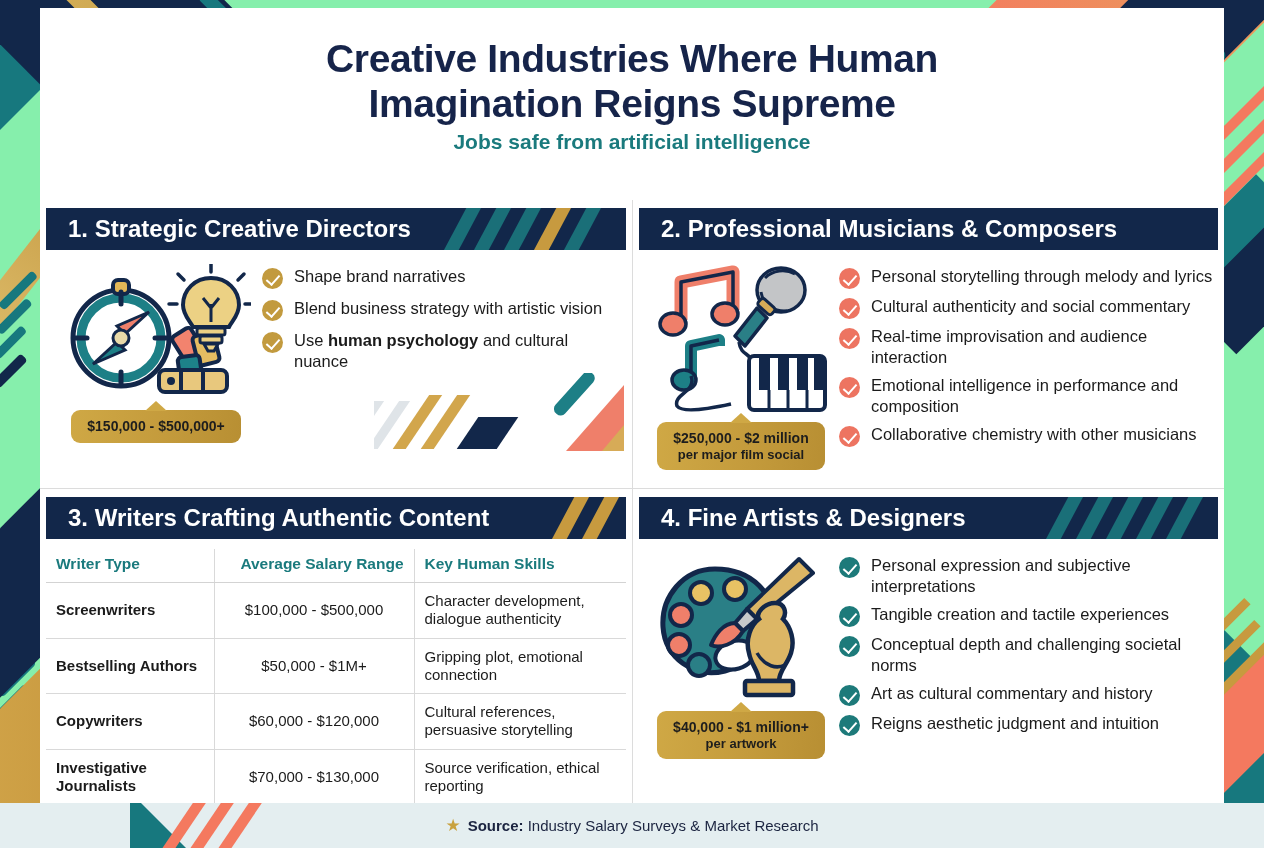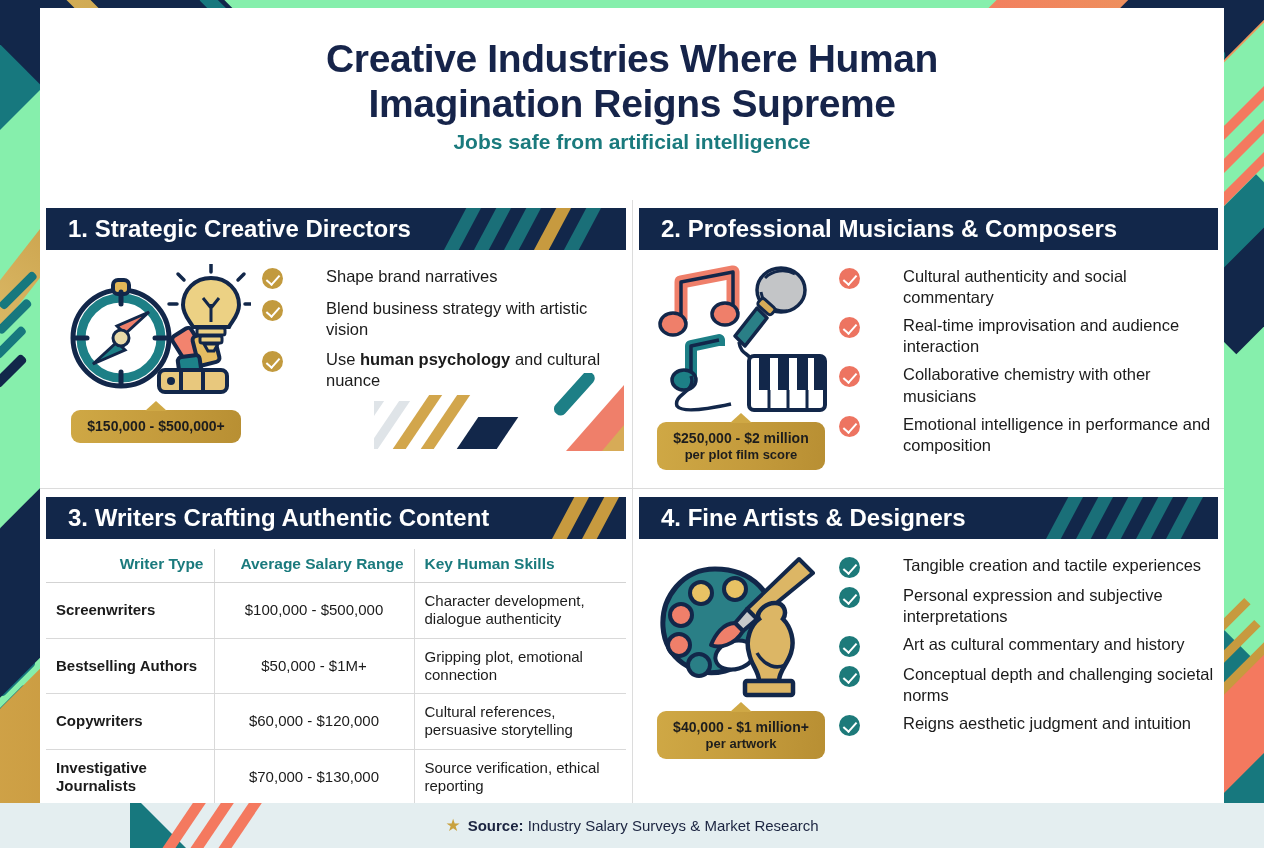--- a/index.html
+++ b/index.html
@@ -272,21 +272,20 @@
     border-bottom: 10px solid #cfa845;
   }
   .salary-tag .line2 { display: block; font-size: 13px; }
 
   
   ul.bullets { list-style: none; flex: 1; padding-top: 2px; }
   ul.bullets li {
     display: flex;
     align-items: flex-start;
     margin-bottom: 9px;
-    gap: 32px;
   }
   ul.bullets.tight li { margin-bottom: 7px; }
   .chk {
     flex: none;
     width: 21px; height: 21px;
     border-radius: 50%;
     margin-right: 11px;
     margin-top: 2px;
     position: relative;
   }
@@ -327,21 +326,21 @@
   table.wtable td {
     font-size: 15px;
     color: #1b1b1b;
     padding: 9px 10px;
     border-bottom: 1px solid #d9d9d9;
     line-height: 1.22;
     vertical-align: middle;
   }
   table.wtable tr:last-child td { border-bottom: none; }
   table.wtable td.c1 { font-weight: 700; border-right: 1px solid #d9d9d9; }
-  table.wtable th.c1 { border-right: 1px solid #d9d9d9; text-align: right; }
+  table.wtable th.c1 { border-right: 1px solid #d9d9d9; }
   table.wtable td.c2 { text-align: center; border-right: 1px solid #d9d9d9; }
   table.wtable th.c2 { text-align: right; border-right: 1px solid #d9d9d9; }
   .col1 { width: 168px; }
   .col2 { width: 200px; }
 
   
   #footer {
     position: absolute;
     bottom: 0; left: 0;
     width: 1264px; height: 45px;
@@ -548,39 +547,43 @@
                 </g>
                 <g stroke="#12274a" stroke-width="3">
                   <line x1="116" y1="126" x2="116" y2="146"></line>
                   <line x1="135" y1="126" x2="135" y2="146"></line>
                   <line x1="154" y1="126" x2="154" y2="146"></line>
                 </g>
               </g>
             </svg>
             <div class="salary-tag">
               <span>$250,000 - $2 million</span>
-              <span class="line2">per plot film score</span>
+              <span class="line2">per major film social</span>
             </div>
           </div>
           <ul class="bullets tight">
             <li>
               <span class="chk coral"></span>
+              <span class="btxt">Personal storytelling through melody and lyrics</span>
+            </li>
+            <li>
+              <span class="chk coral"></span>
               <span class="btxt">Cultural authenticity and social commentary</span>
             </li>
             <li>
               <span class="chk coral"></span>
               <span class="btxt">Real-time improvisation and audience interaction</span>
             </li>
             <li>
               <span class="chk coral"></span>
+              <span class="btxt">Emotional intelligence in performance and composition</span>
+            </li>
+            <li>
+              <span class="chk coral"></span>
               <span class="btxt">Collaborative chemistry with other musicians</span>
-            </li>
-            <li>
-              <span class="chk coral"></span>
-              <span class="btxt">Emotional intelligence in performance and composition</span>
             </li>
           </ul>
         </div>
       </div>
 
       <div class="quad bottom">
         <div class="panel-head">
           <div class="ph-title">3. Writers Crafting Authentic Content</div>
           <div class="ph-stripes" style="width:90px;">
             <span style="left:18px;background:#c79a3f;"></span>
@@ -660,33 +663,33 @@
               </g>
             </svg>
             <div class="salary-tag">
               <span>$40,000 - $1 million+</span>
               <span class="line2">per artwork</span>
             </div>
           </div>
           <ul class="bullets tight">
             <li>
               <span class="chk teal"></span>
+              <span class="btxt">Personal expression and subjective interpretations</span>
+            </li>
+            <li>
+              <span class="chk teal"></span>
               <span class="btxt">Tangible creation and tactile experiences</span>
             </li>
             <li>
               <span class="chk teal"></span>
-              <span class="btxt">Personal expression and subjective interpretations</span>
+              <span class="btxt">Conceptual depth and challenging societal norms</span>
             </li>
             <li>
               <span class="chk teal"></span>
               <span class="btxt">Art as cultural commentary and history</span>
-            </li>
-            <li>
-              <span class="chk teal"></span>
-              <span class="btxt">Conceptual depth and challenging societal norms</span>
             </li>
             <li>
               <span class="chk teal"></span>
               <span class="btxt">Reigns aesthetic judgment and intuition</span>
             </li>
           </ul>
         </div>
       </div>
 
     </div>

